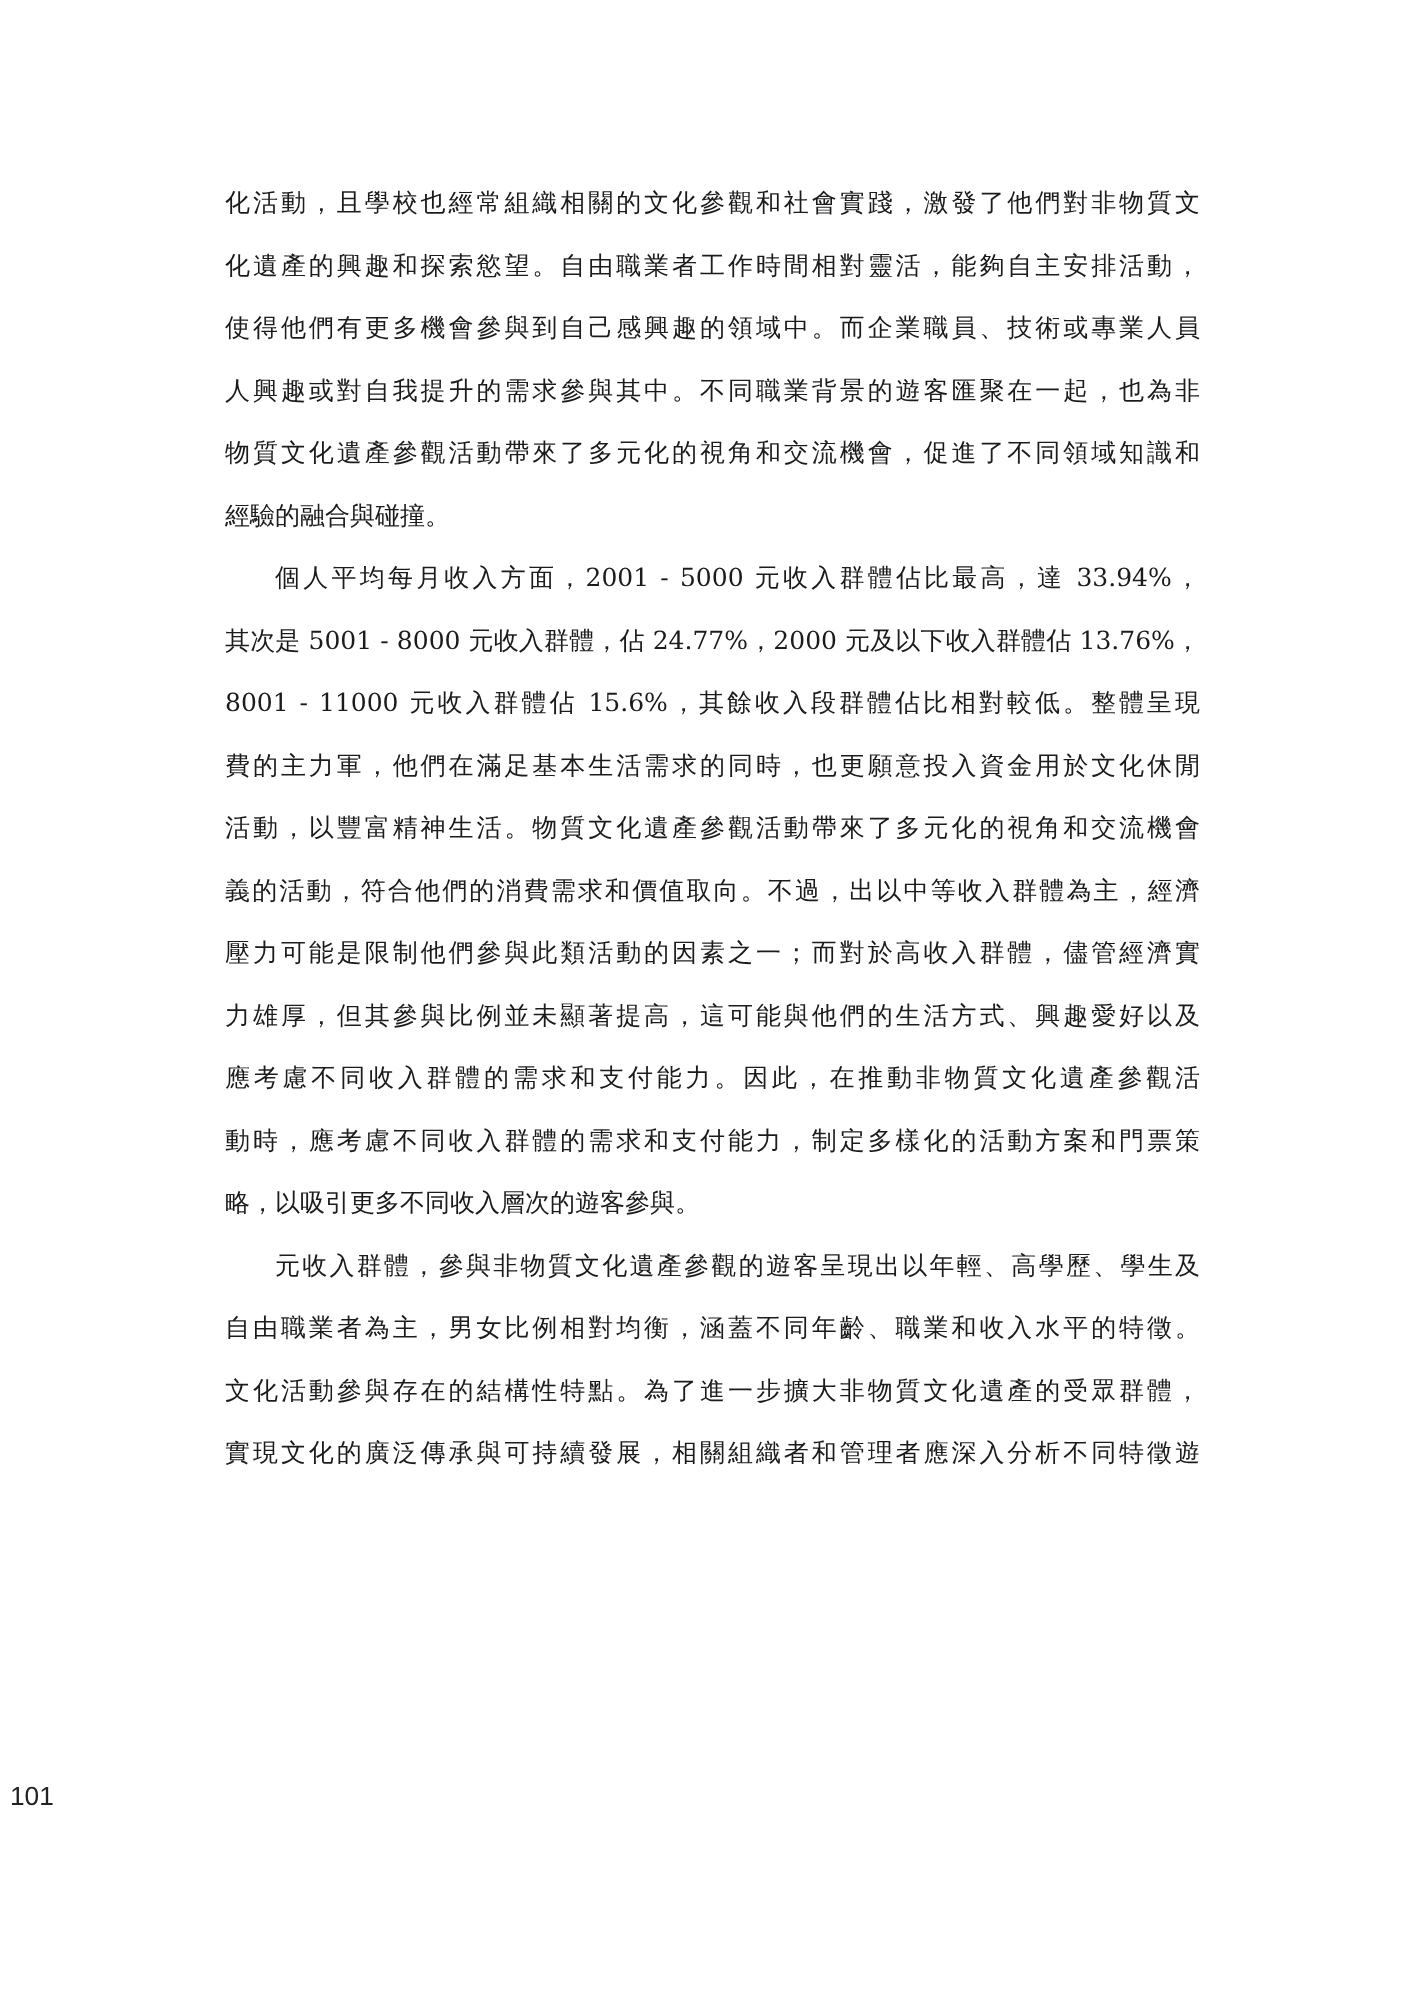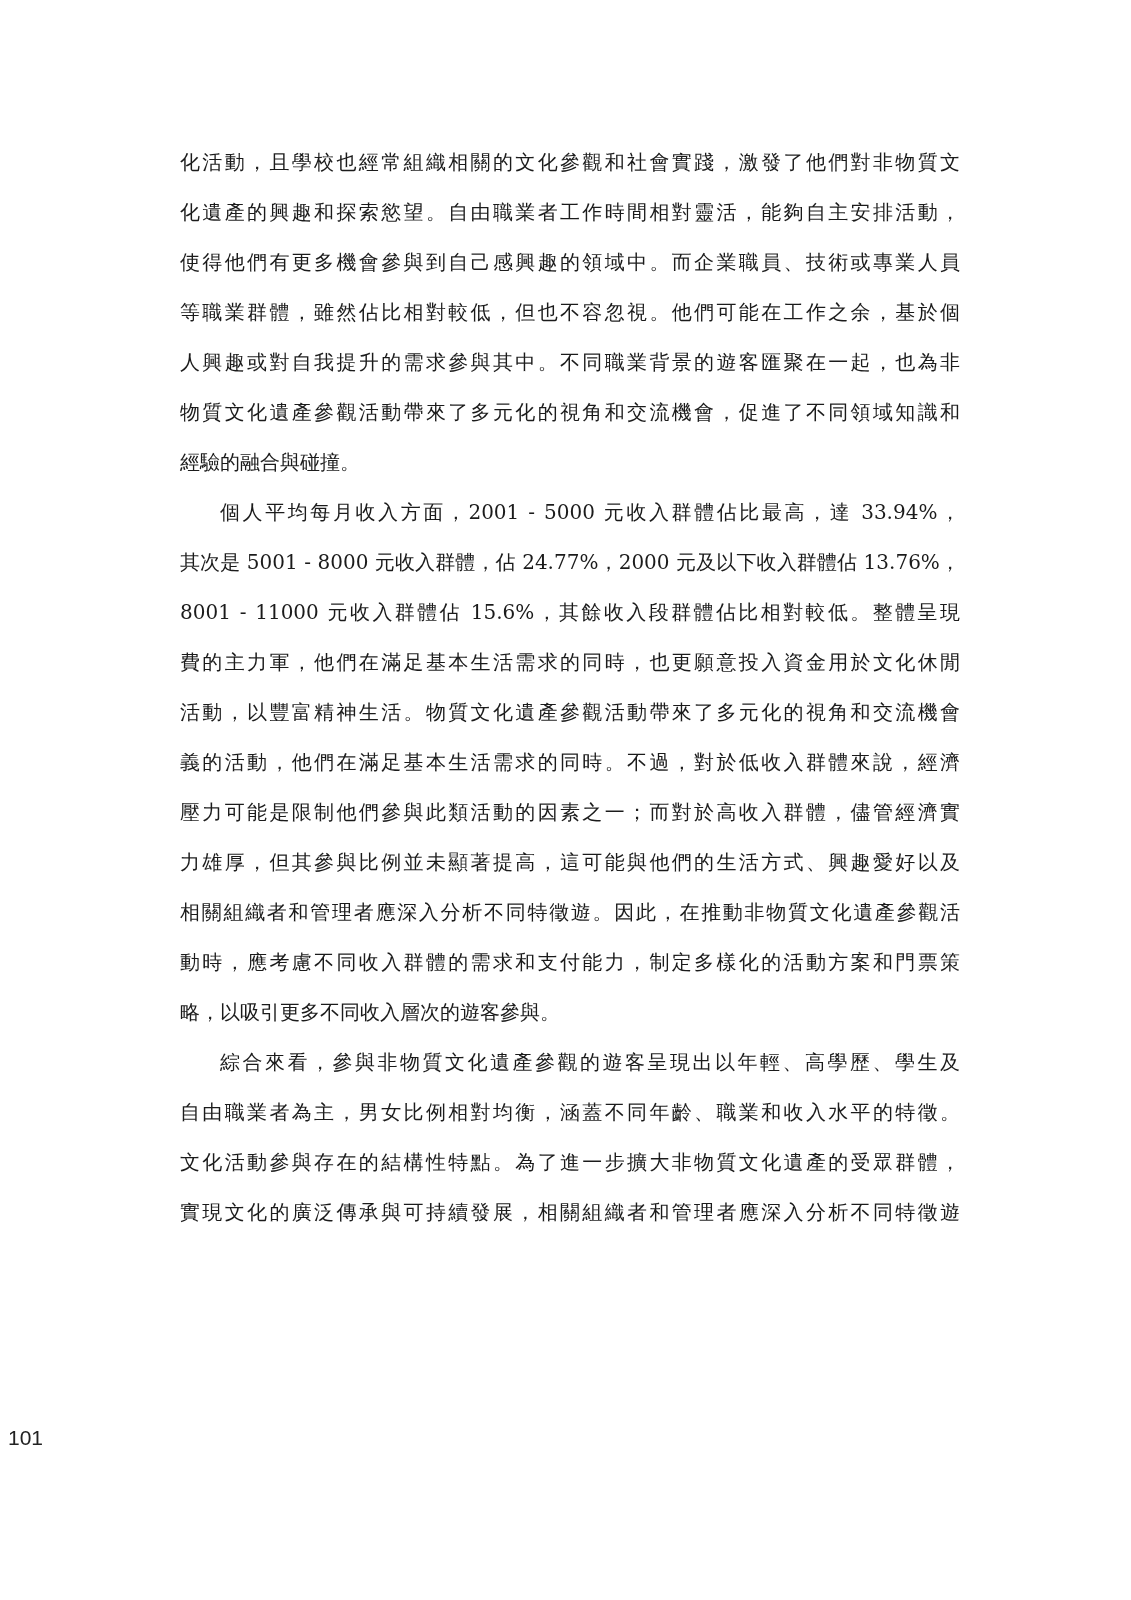--- a/index.html
+++ b/index.html
@@ -52,36 +52,35 @@
 </style>
 </head>
 <body>
 
 <div class="page">
 
   <div class="text-block">
     <div class="line">化活動，且學校也經常組織相關的文化參觀和社會實踐，激發了他們對非物質文</div>
     <div class="line">化遺產的興趣和探索慾望。自由職業者工作時間相對靈活，能夠自主安排活動，</div>
     <div class="line">使得他們有更多機會參與到自己感興趣的領域中。而企業職員、技術或專業人員</div>
-    <div class="line">等職業群體，雖然佔比相對較低，但也不容忽視。他們可能在工作之余，基於個</div>
     <div class="line">人興趣或對自我提升的需求參與其中。不同職業背景的遊客匯聚在一起，也為非</div>
     <div class="line">物質文化遺產參觀活動帶來了多元化的視角和交流機會，促進了不同領域知識和</div>
     <div class="line para-end">經驗的融合與碰撞。</div>
     <div class="line indent">個人平均每月收入方面，2001 - 5000 元收入群體佔比最高，達 33.94%，</div>
     <div class="line">其次是 5001 - 8000 元收入群體，佔 24.77%，2000 元及以下收入群體佔 13.76%，</div>
     <div class="line">8001 - 11000 元收入群體佔 15.6%，其餘收入段群體佔比相對較低。整體呈現</div>
     <div class="line">費的主力軍，他們在滿足基本生活需求的同時，也更願意投入資金用於文化休閒</div>
     <div class="line">活動，以豐富精神生活。物質文化遺產參觀活動帶來了多元化的視角和交流機會</div>
-    <div class="line">義的活動，他們在滿足基本生活需求的同時。不過，對於低收入群體來說，經濟</div>
+    <div class="line">義的活動，符合他們的消費需求和價值取向。不過，出以中等收入群體為主，經濟</div>
     <div class="line">壓力可能是限制他們參與此類活動的因素之一；而對於高收入群體，儘管經濟實</div>
     <div class="line">力雄厚，但其參與比例並未顯著提高，這可能與他們的生活方式、興趣愛好以及</div>
-    <div class="line">相關組織者和管理者應深入分析不同特徵遊。因此，在推動非物質文化遺產參觀活</div>
+    <div class="line">應考慮不同收入群體的需求和支付能力。因此，在推動非物質文化遺產參觀活</div>
     <div class="line">動時，應考慮不同收入群體的需求和支付能力，制定多樣化的活動方案和門票策</div>
     <div class="line para-end">略，以吸引更多不同收入層次的遊客參與。</div>
-    <div class="line indent">綜合來看，參與非物質文化遺產參觀的遊客呈現出以年輕、高學歷、學生及</div>
+    <div class="line indent">元收入群體，參與非物質文化遺產參觀的遊客呈現出以年輕、高學歷、學生及</div>
     <div class="line">自由職業者為主，男女比例相對均衡，涵蓋不同年齡、職業和收入水平的特徵。</div>
     <div class="line">文化活動參與存在的結構性特點。為了進一步擴大非物質文化遺產的受眾群體，</div>
     <div class="line">實現文化的廣泛傳承與可持續發展，相關組織者和管理者應深入分析不同特徵遊</div>
   </div>
 
   <div class="page-number">101</div>
 
 </div>
 
 </body></html>

